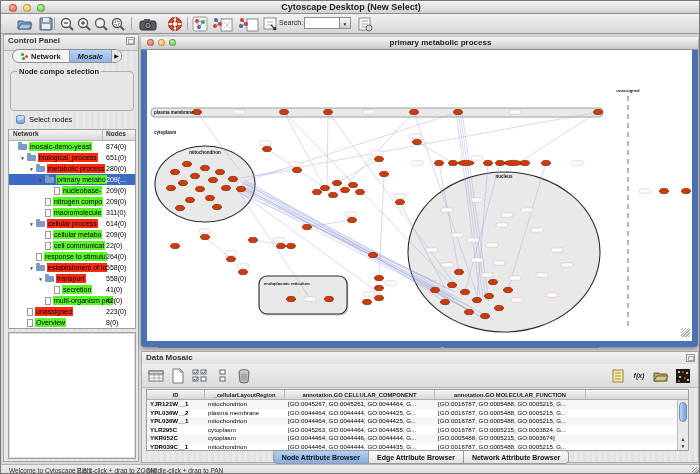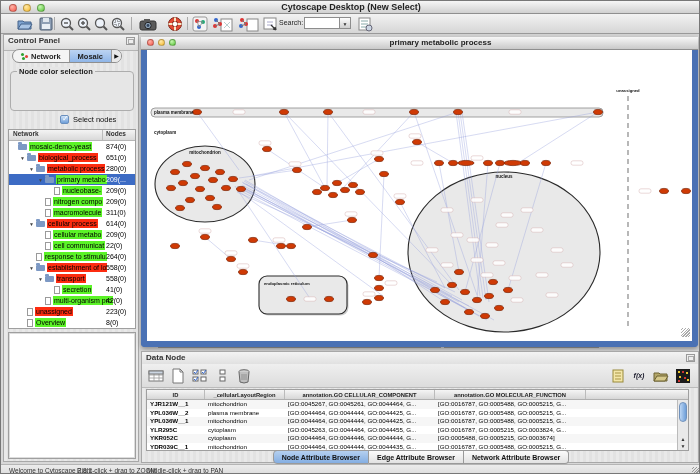--- a/index.html
+++ b/index.html
@@ -37,38 +37,38 @@
   .panel-head { position:relative; height:16px; border-bottom:1px solid #b5b5b5;
     background:linear-gradient(#f3f3f3,#dcdcdc); }
   .panel-head .ph-t { position:absolute; left:4px; top:1px; font-size:8px; font-weight:bold; color:#333; }
   .float-ico { position:absolute; right:3px; top:2px; width:9px; height:8px;
     border:1px solid #999; background:#eee; }
   .float-ico:before { content:""; position:absolute; left:1px; top:1px; width:4px; height:3px; border:1px solid #aaa; }
 
   .seg { position:absolute; left:8px; top:14px; height:14px; display:flex;
     border:1px solid #8f8f8f; border-radius:7px; overflow:hidden; background:#f4f4f4; }
   .seg .sg { padding:0 8px; font-size:7.5px; font-weight:bold; color:#222; line-height:13px; display:flex; align-items:center; gap:3px; }
-  .seg .sg.sel { background:linear-gradient(#bcd4f2,#8fb6e8); }
+  .seg .sg.sel { background:linear-gradient(#bcd4f2,#8fb6e8);font-style:italic; }
   .seg .sg + .sg { border-left:1px solid #9a9a9a; }
   .net-mini { width:7px; height:7px; display:inline-block; position:relative; }
   .net-mini i { position:absolute; width:3px; height:3px; border-radius:50%; background:#2ea02e; }
   .seg-arrow { width:10px; text-align:center; font-size:6px; line-height:13px; color:#111; background:#e8e8e8; border-left:1px solid #9a9a9a;}
 
   .groupbox { position:absolute; left:6px; top:36px; width:124px; height:40px;
     border:1px solid #adadad; border-radius:4px; }
   .groupbox .gb-t { position:absolute; left:6px; top:-5px; background:inherit; font-size:7.5px;
     font-weight:bold; color:#222; background:#e6e6e6; padding:0 2px; }
   .combo { position:absolute; left:6px; top:10px; width:110px; height:15px; background:#fff;
     border:1px solid #9d9d9d; border-radius:3px; font-size:7.5px; color:#111;
     line-height:13px; text-align:center; }
   .combo .stp { position:absolute; right:0; top:0; width:12px; height:13px;
     background:linear-gradient(#cfe0f6,#7fa9dd); border-left:1px solid #9d9d9d;
     border-radius:0 2px 2px 0; color:#234; font-size:4px; line-height:6px; text-align:center; }
 
-  .chkrow { position:absolute; left:12px; top:80px; display:flex; align-items:center; gap:4px;margin-left:44px; }
+  .chkrow { position:absolute; left:12px; top:80px; display:flex; align-items:center; gap:4px; }
   .chk { width:9px; height:9px; border:1px solid #6a8fbe; border-radius:2px;
     background:linear-gradient(#cfe2f8,#6f9fd8); position:relative; }
   .chk:after { content:"✓"; position:absolute; left:1px; top:-2px; font-size:8px; color:#fff; }
   .chkrow span.lbl { font-size:7.5px; color:#111; }
 
   .treebox { position:absolute; left:4px; top:94px; width:128px; height:200px; background:#fff;
     border:1px solid #9f9f9f; overflow:hidden; }
   .tree-head { display:flex; height:11px; background:linear-gradient(#f4f4f4,#d9d9d9);
     border-bottom:1px solid #b5b5b5; font-size:6.5px; font-weight:bold; color:#333; }
   .tree-head .c1 { width:94px; padding-left:4px; border-right:1px solid #bbb; }
@@ -255,21 +255,21 @@
             <i style="left:1px;top:4px"></i>
           </span>
         <span>Network</span>
       </div>
       <div class="sg sel">
           <span>Mosaic</span>
         </div>
       <div class="seg-arrow">▶</div>
     </div>
     <div class="groupbox" style="background:#e6e6e6">
-      <span class="gb-t">Node color selection</span>
+      <span class="gb-t">Node compo selection</span>
     </div>
     <div class="chkrow">
       <span class="chk"></span>
       <span class="lbl">Select nodes</span>
     </div>
     <div class="treebox">
       <div class="tree-head">
         <div class="c1">Network</div>
         <div class="c2">Nodes</div>
       </div>
@@ -601,21 +601,21 @@
             <text x="117" y="235" text-anchor="start" font-size="4.2" font-weight="bold" fill="#111">endoplasmic reticulum</text>
             <text x="481" y="42" text-anchor="middle" font-size="4.2" font-weight="bold" fill="#111">unassigned</text>
           </svg>
       </div>
       <div class="grip" style="right:2px;bottom:4px"></div>
     </div>
   </div>
 
   <div class="dpanel">
     <div class="panel-head">
-      <span class="ph-t">Data Node</span>
+      <span class="ph-t">Data Mosaic</span>
       <span class="float-ico"></span>
     </div>
     <div class="dtool">
       <svg class="dico" style="left:6px" viewBox="0 0 16 16">
           <rect x="1" y="3" width="14" height="10" fill="#fff" stroke="#777"></rect>
           <path d="M1 7 h14 M1 10 h14 M6 3 v10 M11 3 v10" stroke="#999" stroke-width=".8"></path>
           <rect x="1" y="3" width="14" height="3" fill="#ccd6e2" stroke="#777"></rect>
         </svg>
       <svg class="dico" style="left:28px" viewBox="0 0 16 16">
           <path d="M3 1 h7 l3 3 v11 H3z" fill="#fff" stroke="#777"></path>

